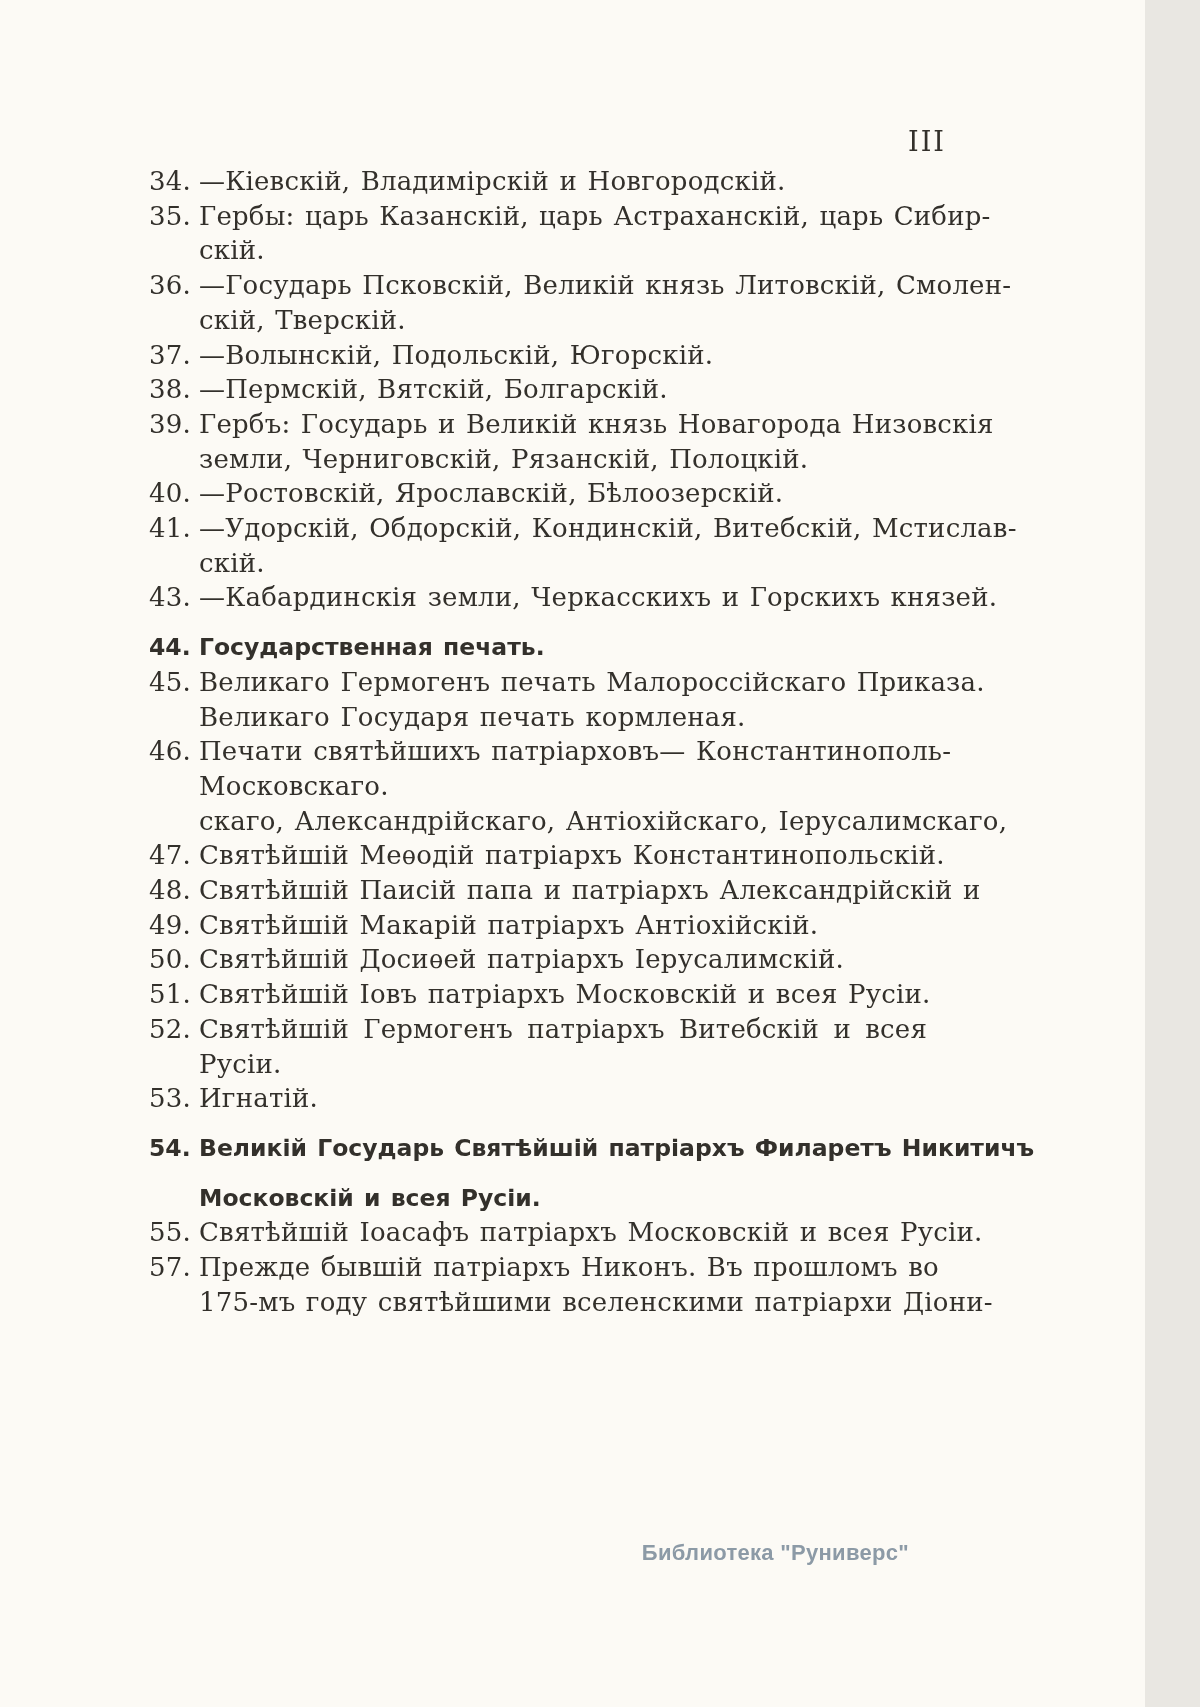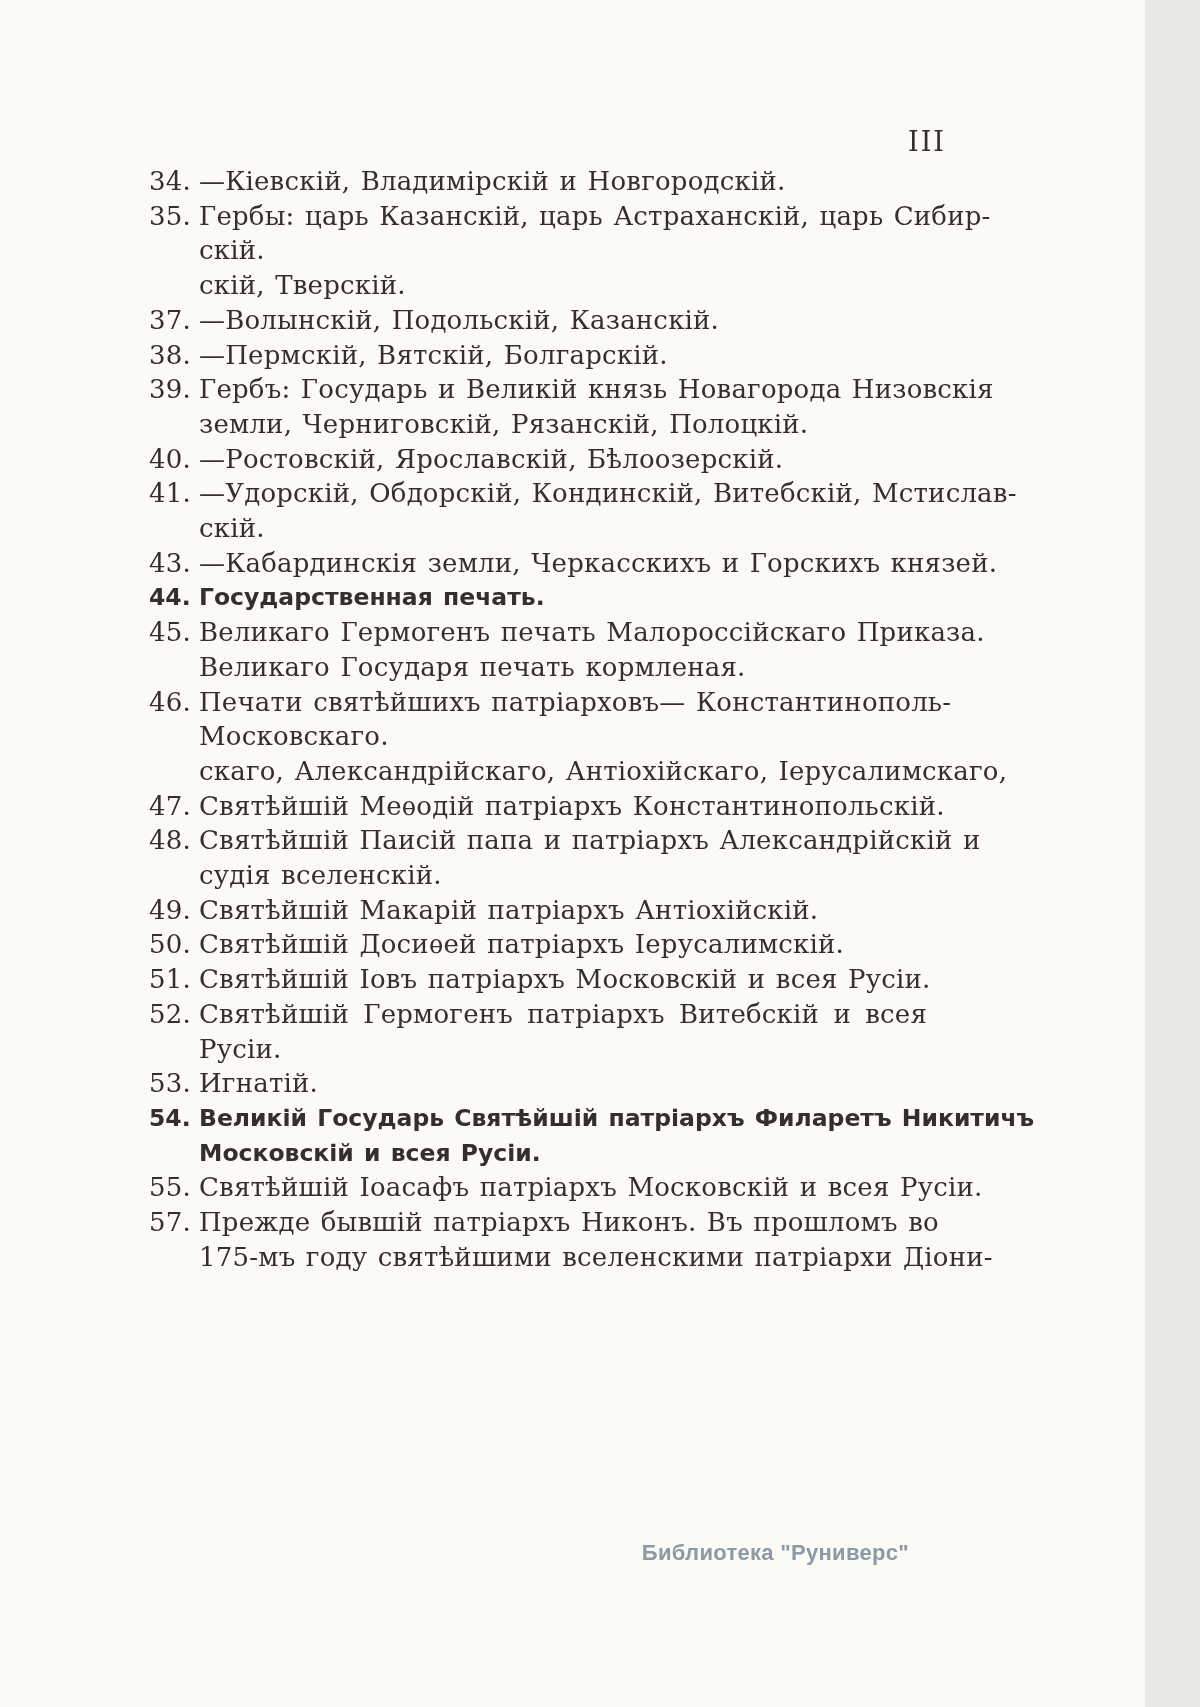--- a/index.html
+++ b/index.html
@@ -43,20 +43,21 @@
   }
   .num {
     display: inline-block;
     min-width: 50px;
   }
   .item.bold .line {
     font-family: "DejaVu Sans", "Liberation Sans", sans-serif;
     font-weight: 700;
     font-size: 23.5px;
     letter-spacing: 0;
+    margin-top: 15px;
   }
   .watermark {
     position: absolute;
     top: 1540px; right: 236px;
     font-family: "Liberation Sans", "DejaVu Sans", sans-serif;
     font-weight: 700;
     font-size: 22px;
     color: #8c9aa6;
     letter-spacing: 0.3px;
   }
@@ -69,24 +70,25 @@
 
   <div class="entries">
       <div class="item">
         <div class="line"><span class="num">34.</span><span>—Кіевскій, Владимірскій и Новгородскій.</span></div>
       </div>
       <div class="item">
         <div class="line just"><span class="num">35.</span><span>Гербы: царь Казанскій, царь Астраханскій, царь Сибир-</span></div>
         <div class="line cont">скій.</div>
       </div>
       <div class="item">
+        <div class="line just"><span class="num">36.</span><span>—Государь Псковскій, Великій князь Литовскій, Смолен-</span></div>
         <div class="line cont">скій,  Тверскій.</div>
       </div>
       <div class="item">
-        <div class="line"><span class="num">37.</span><span>—Волынскій, Подольскій, Казанскій.</span></div>
+        <div class="line"><span class="num">37.</span><span>—Волынскій, Подольскій, Югорскій.</span></div>
       </div>
       <div class="item">
         <div class="line"><span class="num">38.</span><span>—Пермскій, Вятскій, Болгарскій.</span></div>
       </div>
       <div class="item">
         <div class="line just"><span class="num">39.</span><span>Гербъ: Государь и Великій князь Новагорода Низовскія</span></div>
         <div class="line cont">земли, Черниговскій, Рязанскій, Полоцкій.</div>
       </div>
       <div class="item">
         <div class="line"><span class="num">40.</span><span>—Ростовскій, Ярославскій, Бѣлоозерскій.</span></div>
@@ -108,21 +110,20 @@
       <div class="item">
         <div class="line just"><span class="num">46.</span><span>Печати святѣйшихъ патріарховъ— Константинополь-</span></div>
         <div class="line cont">Московскаго.</div>
         <div class="line cont just">скаго, Александрійскаго, Антіохійскаго, Іерусалимскаго,</div>
       </div>
       <div class="item">
         <div class="line"><span class="num">47.</span><span>Святѣйшій Меѳодій патріархъ Константинопольскій.</span></div>
       </div>
       <div class="item">
         <div class="line just"><span class="num">48.</span><span>Святѣйшій Паисій папа и патріархъ Александрійскій и</span></div>
-        <div class="line cont">судія вселенскій.</div>
       </div>
       <div class="item">
         <div class="line"><span class="num">49.</span><span>Святѣйшій Макарій патріархъ Антіохійскій.</span></div>
       </div>
       <div class="item">
         <div class="line"><span class="num">50.</span><span>Святѣйшій Досиѳей патріархъ Іерусалимскій.</span></div>
       </div>
       <div class="item">
         <div class="line"><span class="num">51.</span><span>Святѣйшій Іовъ патріархъ Московскій и всея Русіи.</span></div>
       </div>

